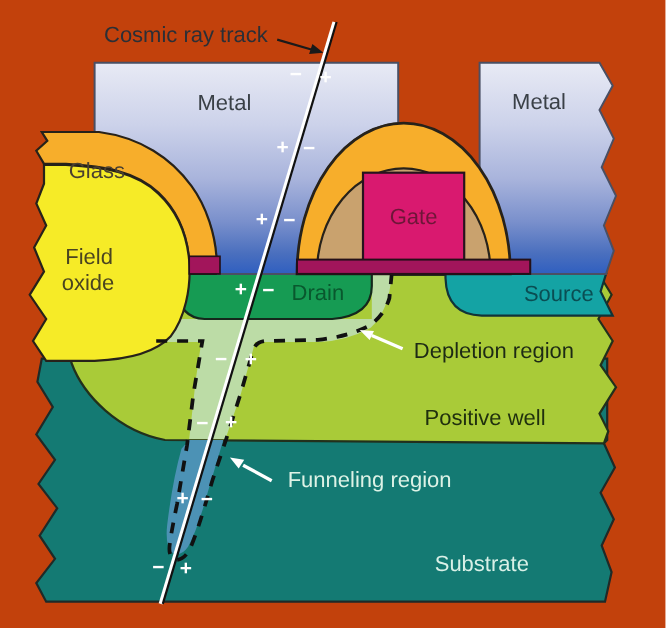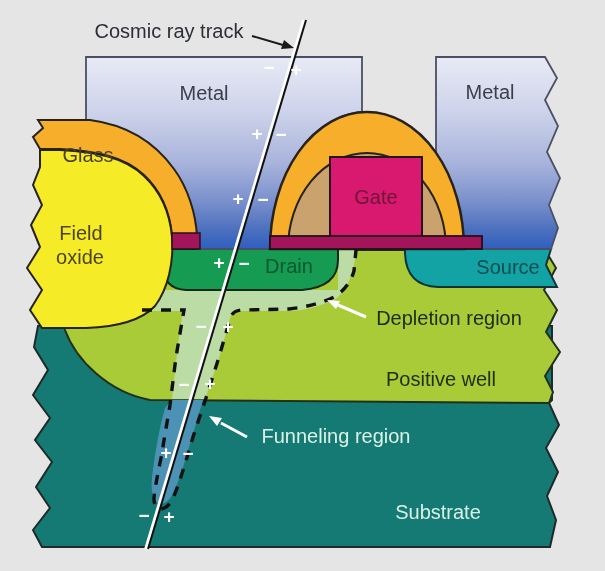--- a/index.html
+++ b/index.html
@@ -1,16 +1,16 @@
 <!DOCTYPE html>
 <html><head>
 <meta charset="utf-8">
 <style>
   html,body{margin:0;padding:0;background:#ffffff;}
-  .stage{position:relative;width:605px;height:571px;background:#e5e5e5;overflow:hidden;}
+  .stage{position:relative;width:605px;height:571px;background:#c2410c;overflow:hidden;}
   svg{display:block;}
   text{font-family:"Liberation Sans","DejaVu Sans",sans-serif;}
   .lbl{font-size:20px;}
   .lbl-dark{fill:#2b2f36;}
   .charge{font-size:19px;font-weight:bold;fill:#ffffff;}
 </style>
 </head>
 <body>
 
 <div class="stage">

